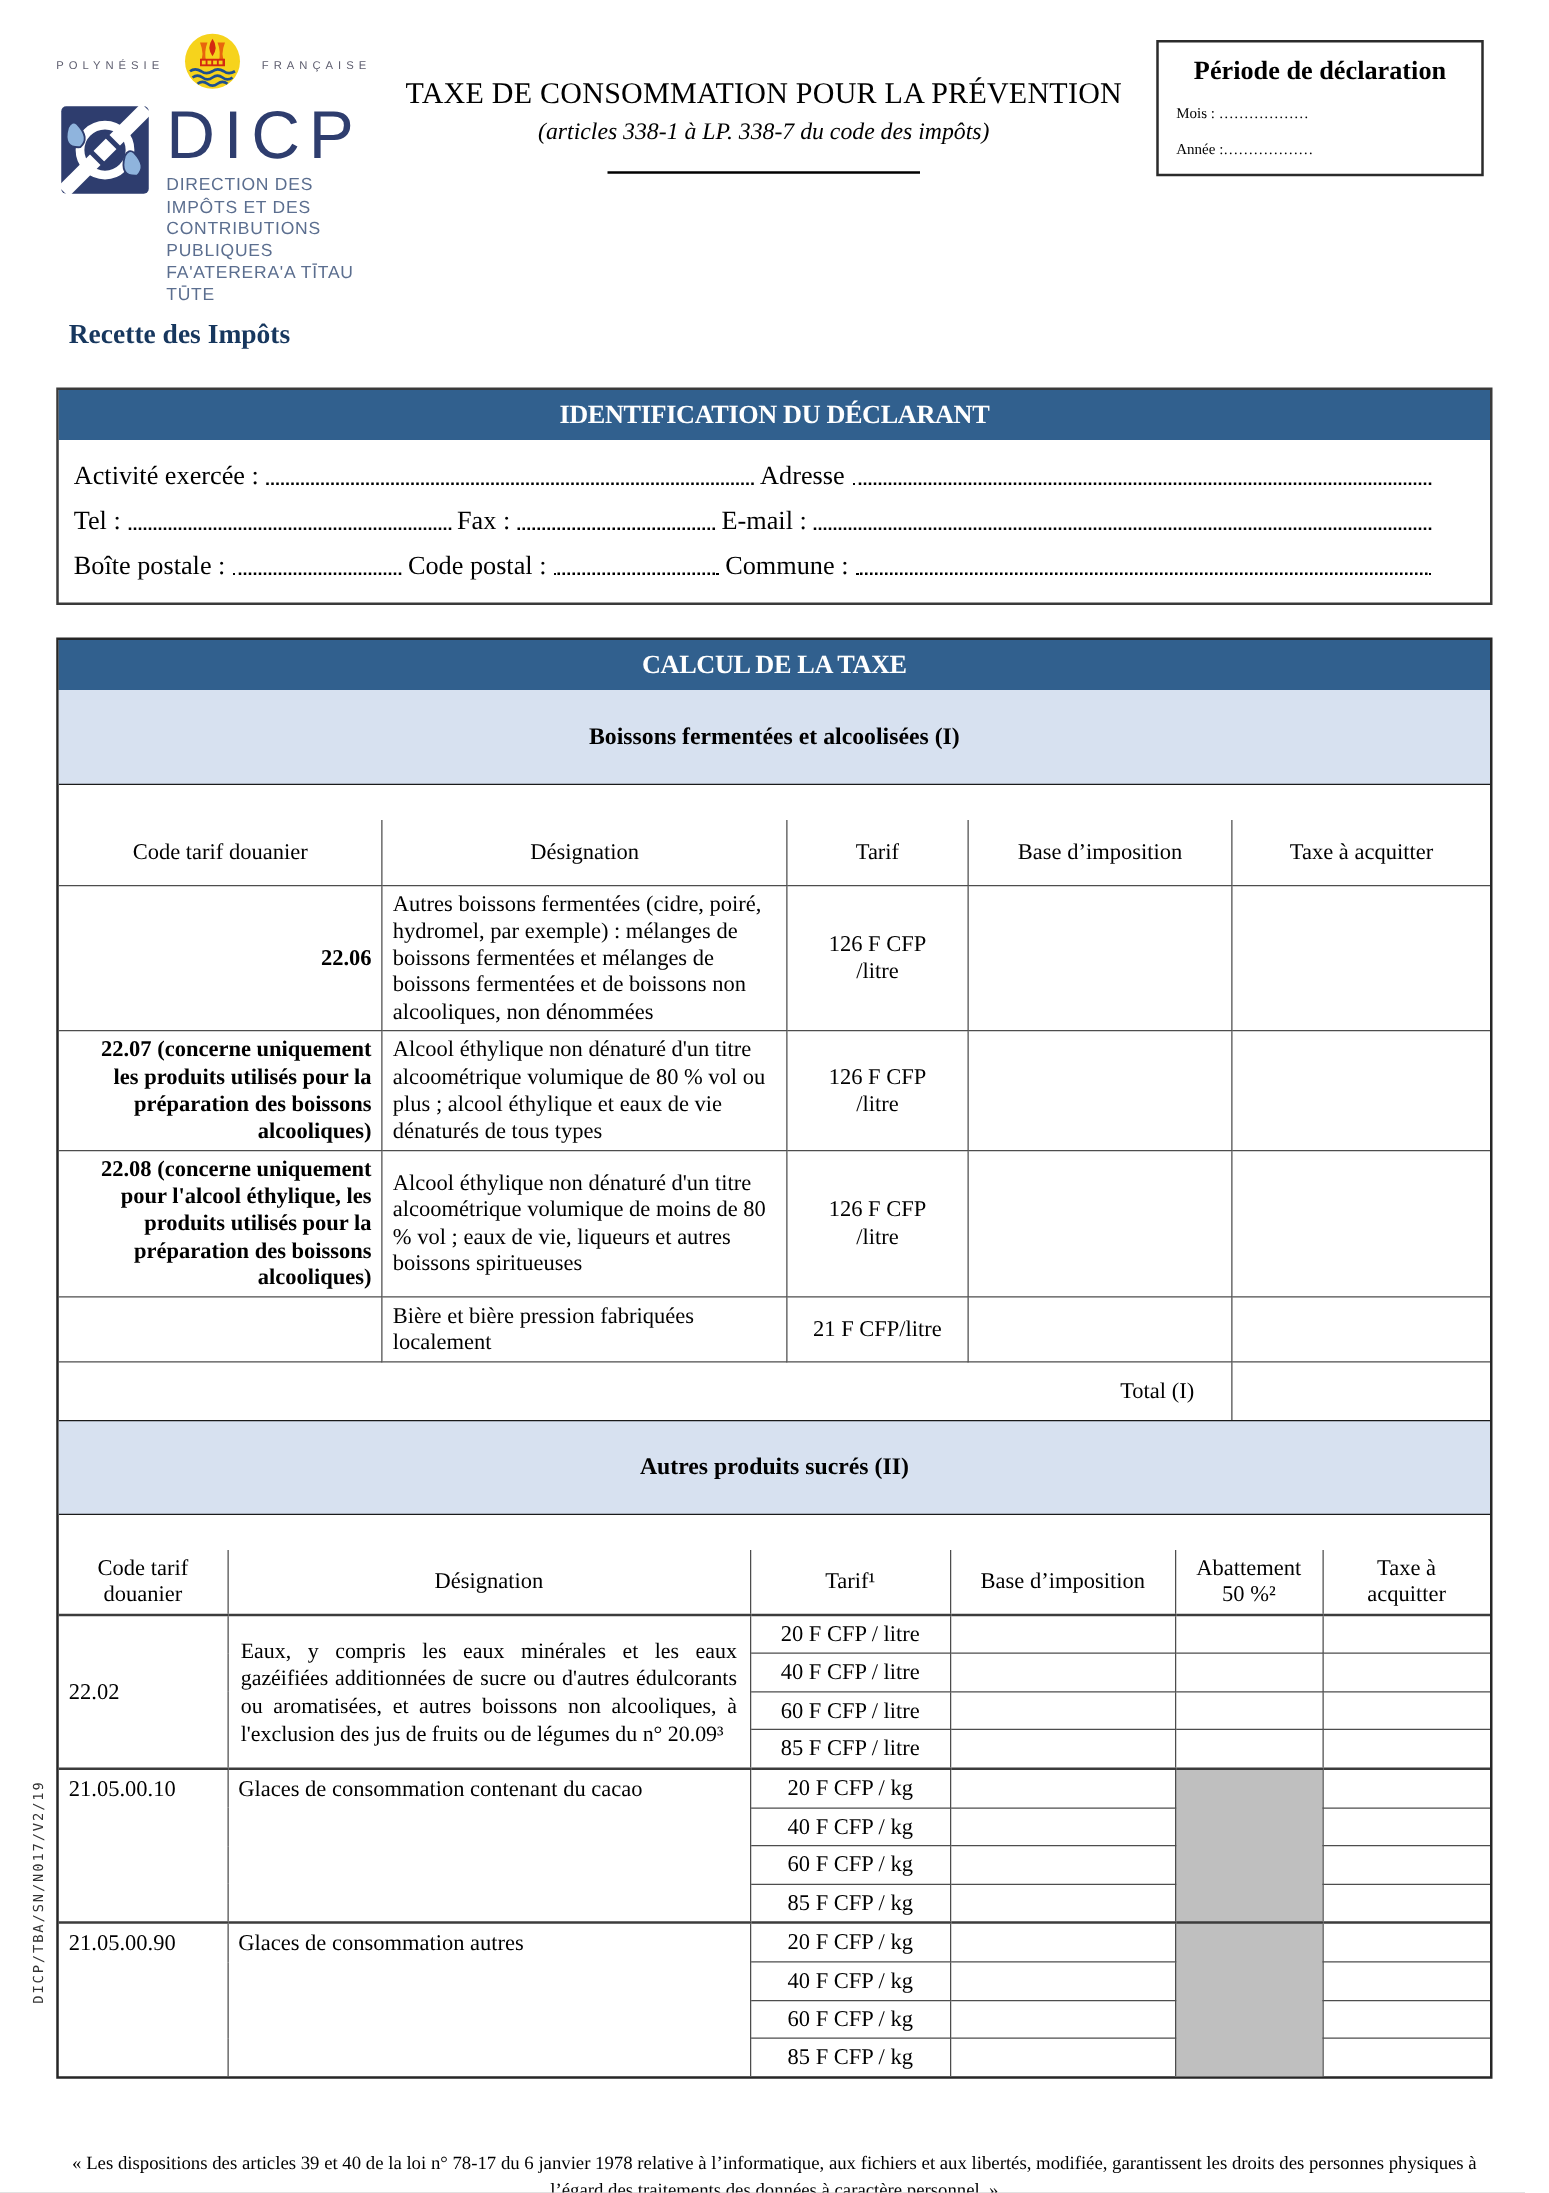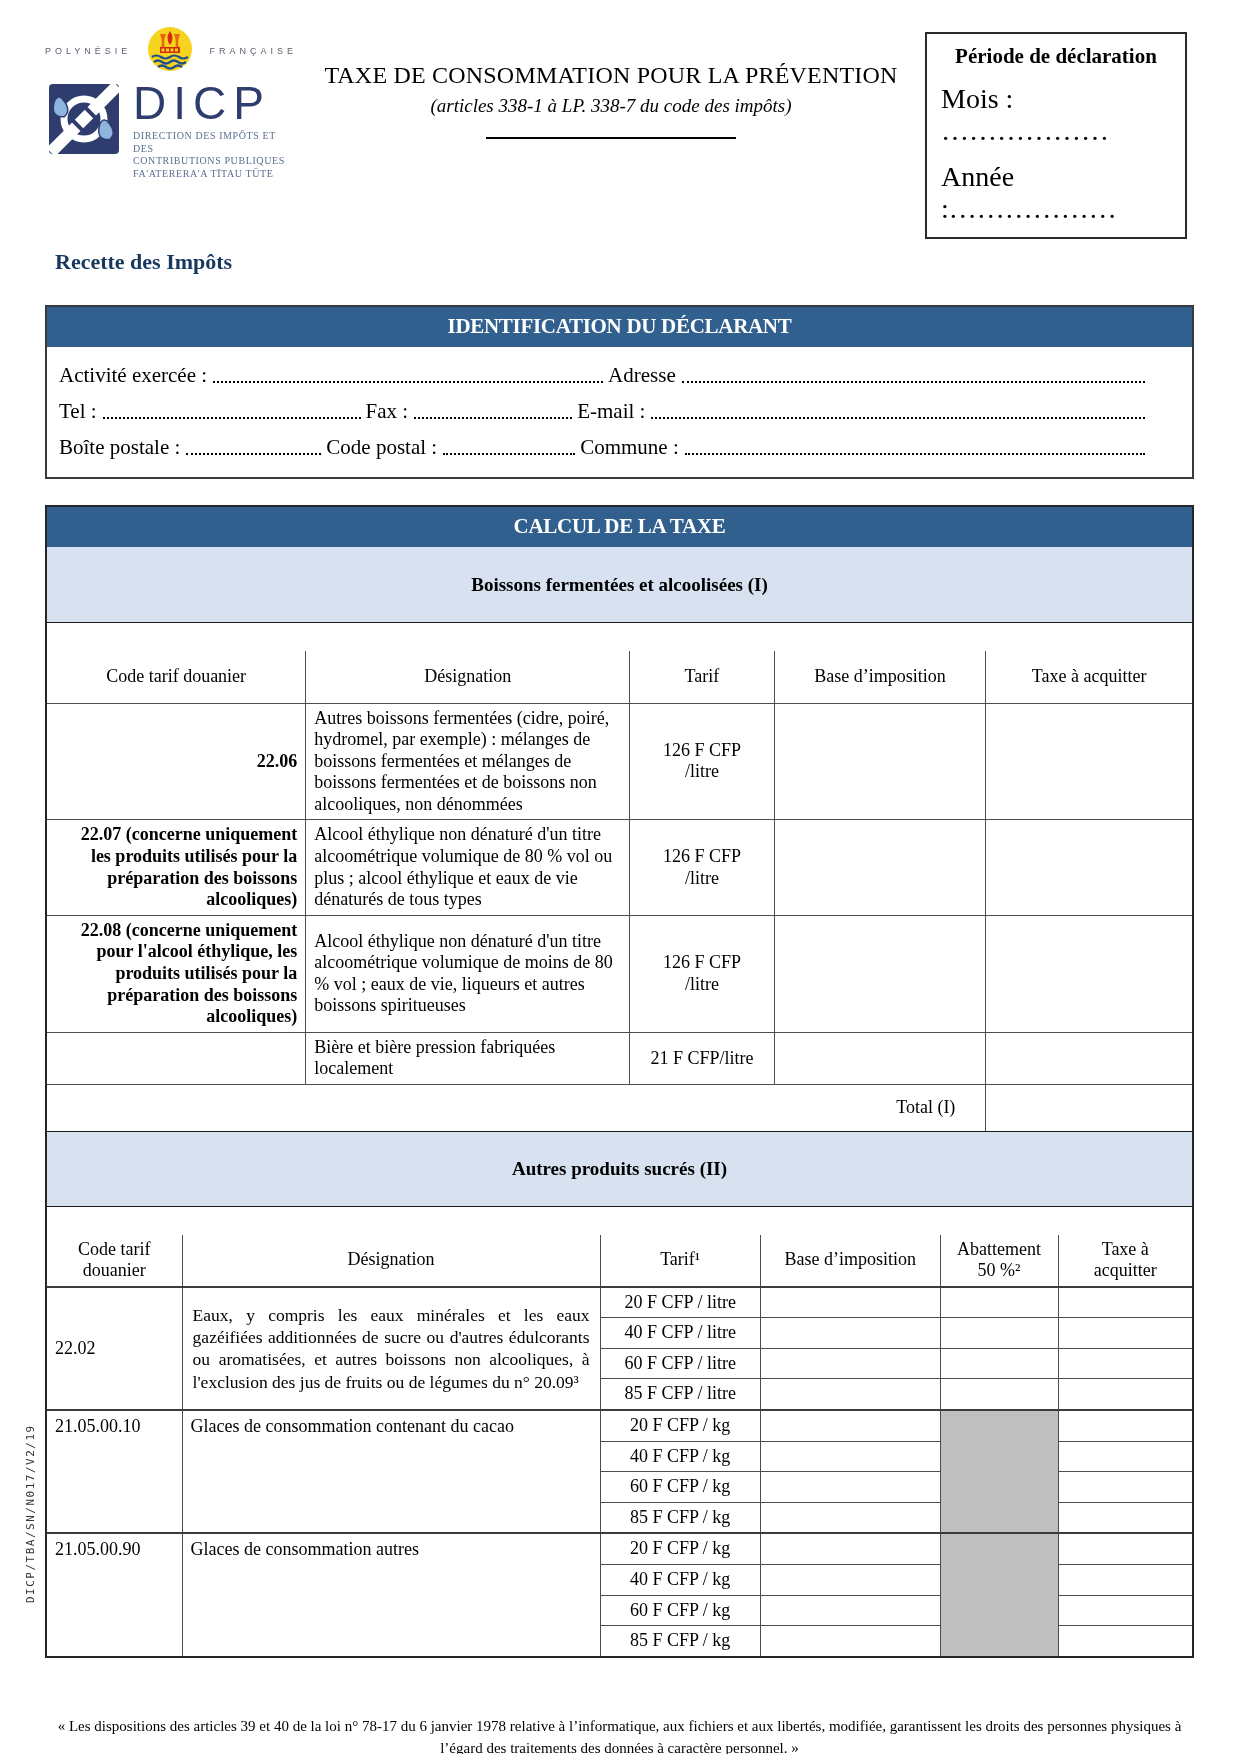--- a/index.html
+++ b/index.html
@@ -13,40 +13,40 @@
   .header-row { display:flex; padding:26px 52px 0 45px; }
   .logo-block { width:252px; flex:0 0 auto; }
   .logo-topline { display:flex; align-items:center; justify-content:space-between; }
   .logo-topline .region {
     font-family:"Liberation Sans", sans-serif; font-size:9px; letter-spacing:4px;
     color:#5d5d6e; white-space:nowrap;
   }
   .logo-main { display:flex; margin-top:4px; align-items:flex-start; }
   .dicp-text-col { margin-left:10px; }
   .dicp-acronym {
-    font-family:"Liberation Sans", sans-serif; font-size:46px; line-height:1;
+    font-family:"Liberation Sans", sans-serif; font-size:54px; line-height:1;
     color:#2e3d6e; letter-spacing:7px; font-weight:400;
   }
   .dicp-sub {
-    font-family:Liberation Serif, serif; font-size:10px; line-height:1.25;
+    font-family:Liberation Sans, sans-serif; font-size:14px; line-height:1.25;
     color:#5b6e8f; letter-spacing:0.6px; margin-top:4px;
   }
   .recette {
     margin:10px 0 0 55px; font-size:22px; font-weight:bold; color:#17375e;
   }
   .title-block { flex:1 1 auto; text-align:center; padding-top:36px; }
   .doc-title { font-size:24px; font-weight:normal; letter-spacing:0.2px; }
   .doc-subtitle { font-size:19px; font-style:italic; margin-top:6px; }
   .title-rule { width:250px; height:2px; background:#000; margin:20px auto 0; }
   .period-box {
     flex:0 0 auto; width:262px; border:2px solid #2b2b2b;
     padding:10px 14px 12px; margin-top:6px; height:fit-content;
   }
   .period-title { font-size:21px; font-weight:bold; text-align:center; }
-  .period-line { font-size:28px; margin-top:14px; }
+  .period-line { font-size:12px; margin-top:14px; }
   
   .id-box { margin:30px 45px 0; border:2px solid #3a3a3a; }
   .sec-bar {
     background:#31608e; color:#fff; text-align:center;
     font-size:21px; font-weight:bold; letter-spacing:-0.3px;
     padding:7px 0 8px;
   }
   .id-body { padding:10px 42px 12px 12px; }
   .id-row { display:flex; align-items:flex-end; height:36px; padding-bottom:5px; font-size:21px; }
   .id-row .lbl { white-space:nowrap; }

